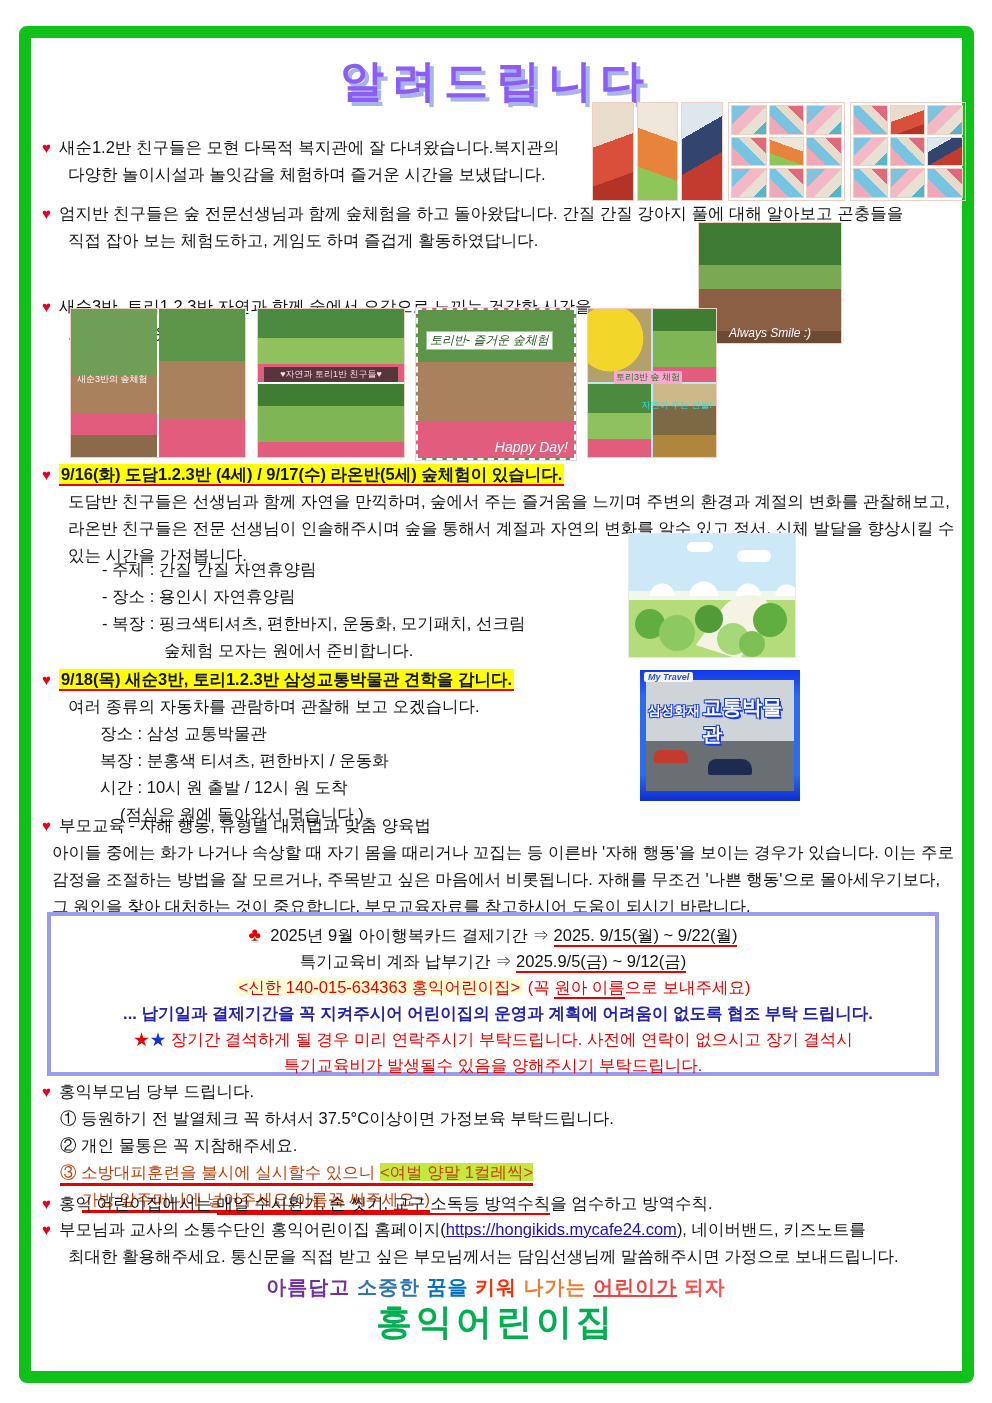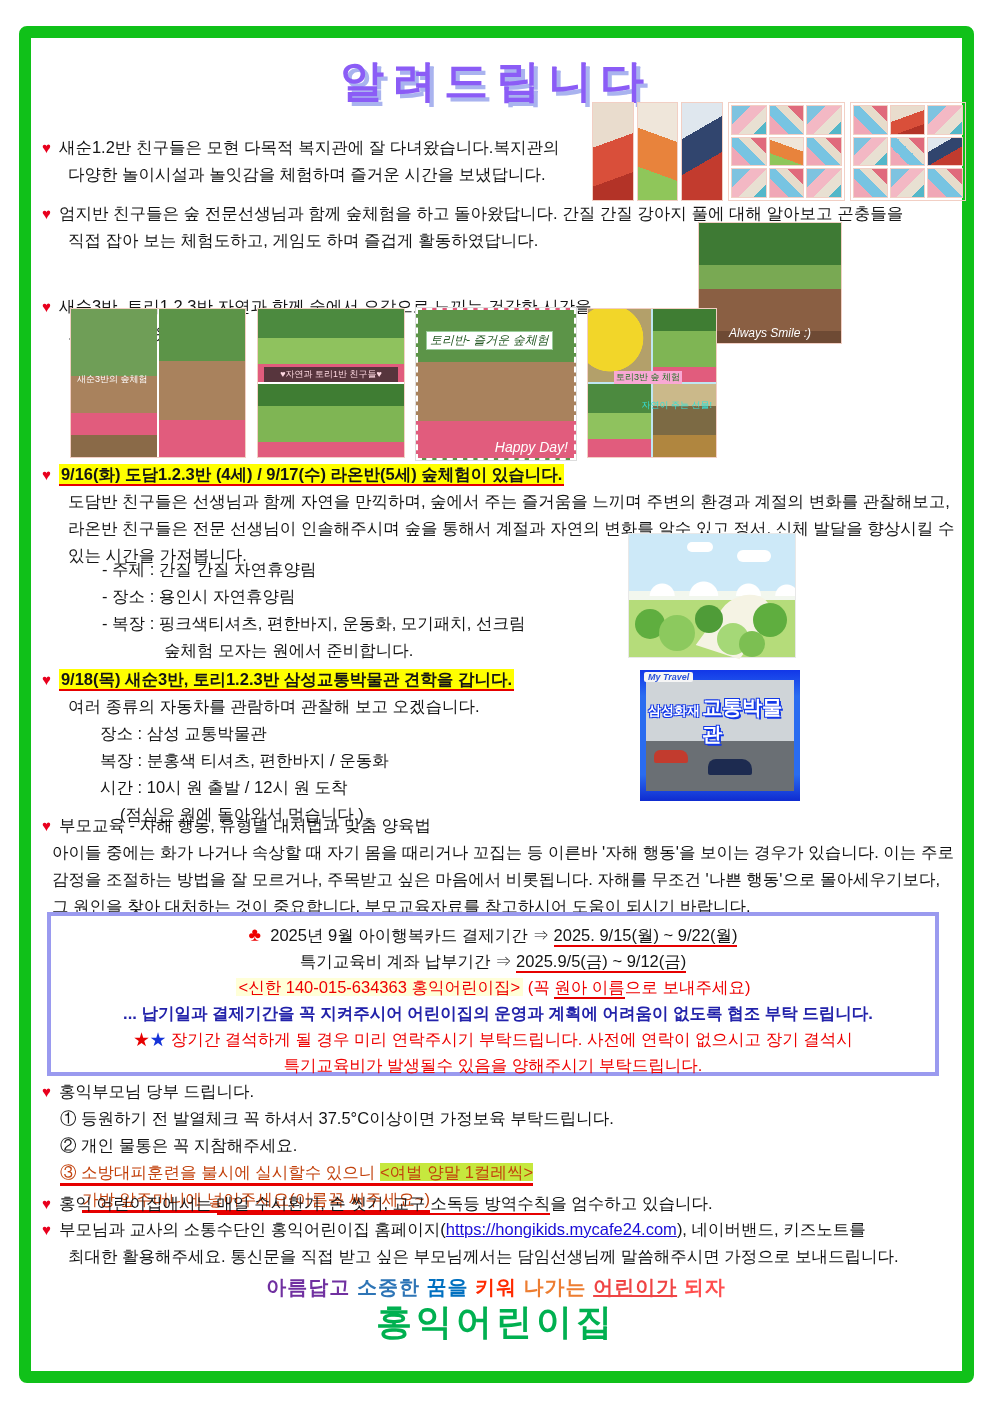--- a/index.html
+++ b/index.html
@@ -192,21 +192,21 @@
 
   <div class="abs" style="left:42px;top:1078px;width:700px;">
     <div class="line"><span class="heart">♥</span><span>홍익부모님 당부 드립니다.</span></div>
     <div class="line" style="padding-left:18px;">① 등원하기 전 발열체크 꼭 하셔서 37.5°C이상이면 가정보육 부탁드립니다.</div>
     <div class="line" style="padding-left:18px;">② 개인 물통은 꼭 지참해주세요.</div>
     <div class="line" style="padding-left:18px;"><span class="thick-ul blue-text"><span>③ 소방대피훈련을 불시에 실시할수 있으니 </span><span class="hl-green">&lt;여벌 양말 1컬레씩&gt;</span></span></div>
     <div class="line" style="padding-left:40px;"><span class="thick-ul blue-text">가방 앞주머니에 넣어주세요(이름꼭 써주세요~)</span></div>
   </div>
 
   <div class="abs" style="left:42px;top:1190px;width:935px;">
-    <div class="line"><span class="heart">♥</span><span>홍익 어린이집에서는 </span><span class="red-ul">매일 수시환기, 손 씻기, 교구 소독등 방역수칙</span><span>을 엄수하고 있습니다.</span></div>
+    <div class="line"><span class="heart">♥</span><span>홍익 어린이집에서는 </span><span class="red-ul">매일 수시환기, 손 씻기, 교구 소독등 방역수칙</span><span>을 엄수하고 방역수칙.</span></div>
   </div>
 
   <div class="abs" style="left:42px;top:1216px;width:935px;">
     <div class="line"><span class="heart">♥</span><span>부모님과 교사의 소통수단인 홍익어린이집 홈페이지(</span><a class="link">https://hongikids.mycafe24.com</a><span>), 네이버밴드, 키즈노트를</span></div>
     <div class="line indent">최대한 활용해주세요. 통신문을 직접 받고 싶은 부모님께서는 담임선생님께 말씀해주시면 가정으로 보내드립니다.</div>
   </div>
 
   <div class="abs" style="left:0;top:1274px;width:100%;text-align:center;font-size:20px;font-weight:bold;letter-spacing:1px;">
     <span style="color:#7030a0;">아름답고</span>
     <span style="color:#2e75b6;">소중한</span>

